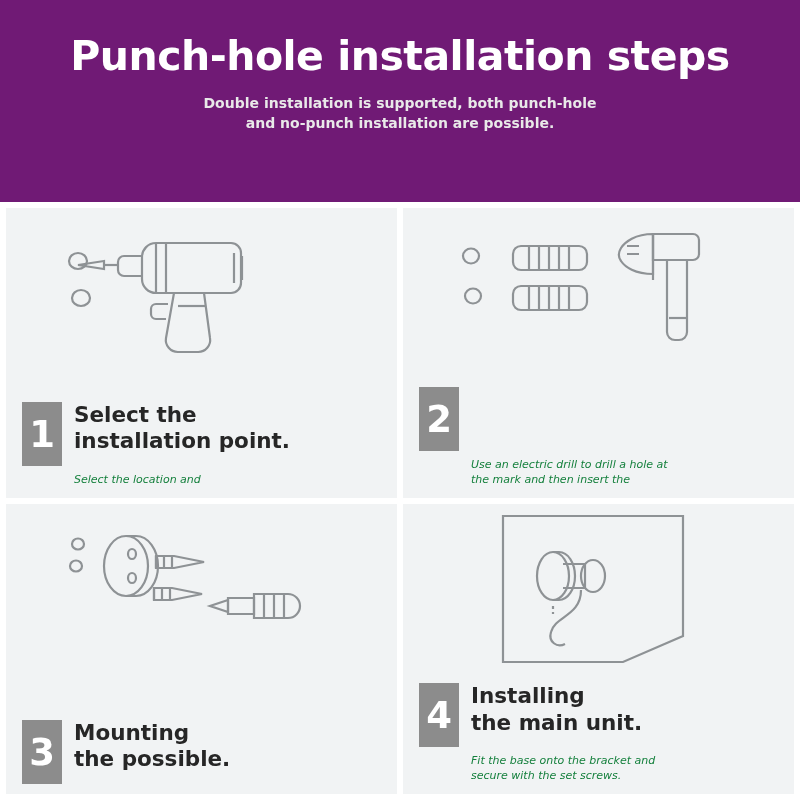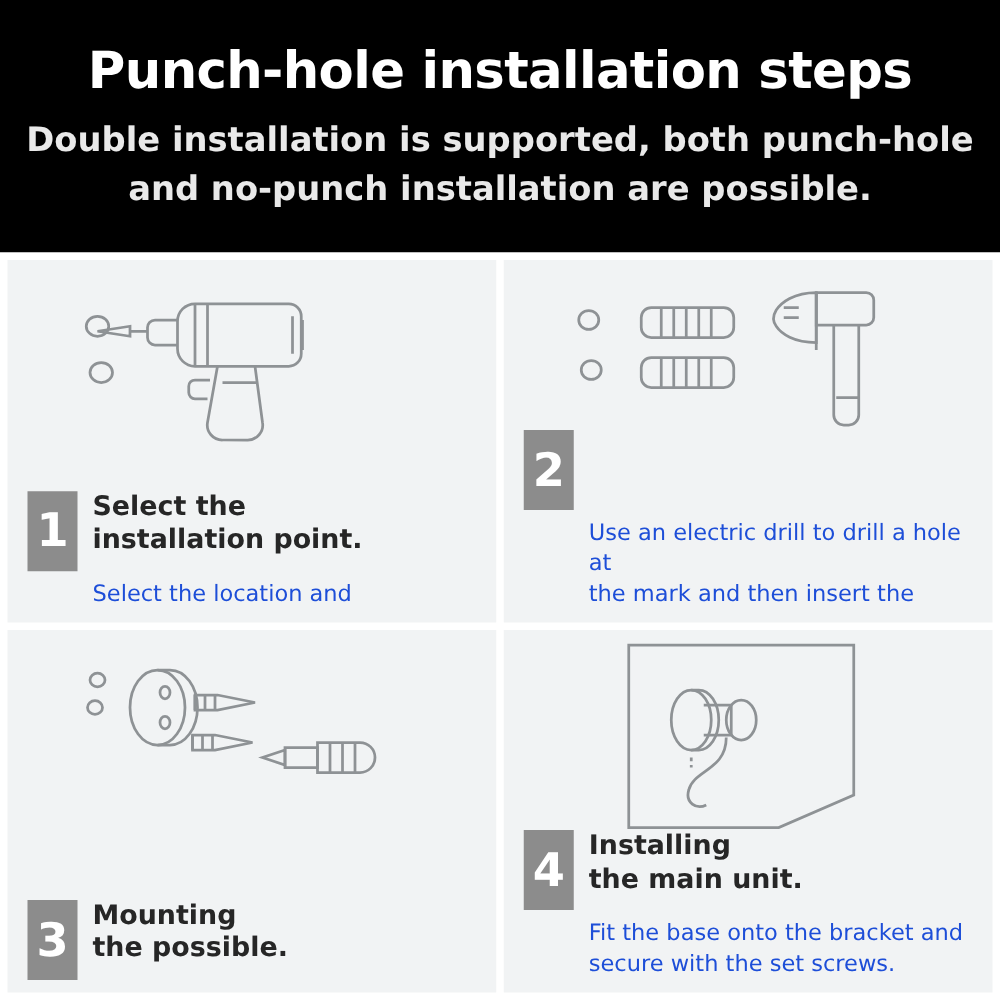--- a/index.html
+++ b/index.html
@@ -15,37 +15,37 @@
   }
   .page {
     position: relative;
     width: 800px;
     height: 800px;
     box-sizing: border-box;
   }
 
   
   .header {
-    background: #000000;
+    background: #701a75;
     height: 202px;
     box-sizing: border-box;
     padding: 34px 20px 0 20px;
     text-align: center;
     color: #ffffff;
   }
   .header-title {
     font-size: 41px;
     font-weight: bold;
     letter-spacing: -0.5px;
     line-height: 1.1;
     margin: 0 0 14px 0;
     color: #ffffff;
   }
   .header-sub {
-    font-size: 27px;
+    font-size: 14px;
     font-weight: bold;
     line-height: 1.45;
     color: #e9e9e9;
     margin: 0;
   }
   .header-sub .l2 { display: block; }
 
   
   .grid {
     position: absolute;
@@ -107,23 +107,24 @@
     font-size: 21.5px;
     font-weight: bold;
     color: #262626;
     line-height: 1.22;
     padding-top: 2px;
   }
   .step-heading .l2 { display: block; }
   .step-desc {
     margin-top: 7px;
     margin-left: 52px;
-    font-size: 18px;
-    color: #1d4ed8;
+    font-size: 11px;
+    color: #15803d;
     line-height: 1.35;
+    font-style: italic;
   }
   .step-desc .ln { display: block; }
 </style>
 </head>
 <body>
 
 <div class="page">
 
   <div class="header">
     <h1 class="header-title">Punch-hole installation steps</h1>

